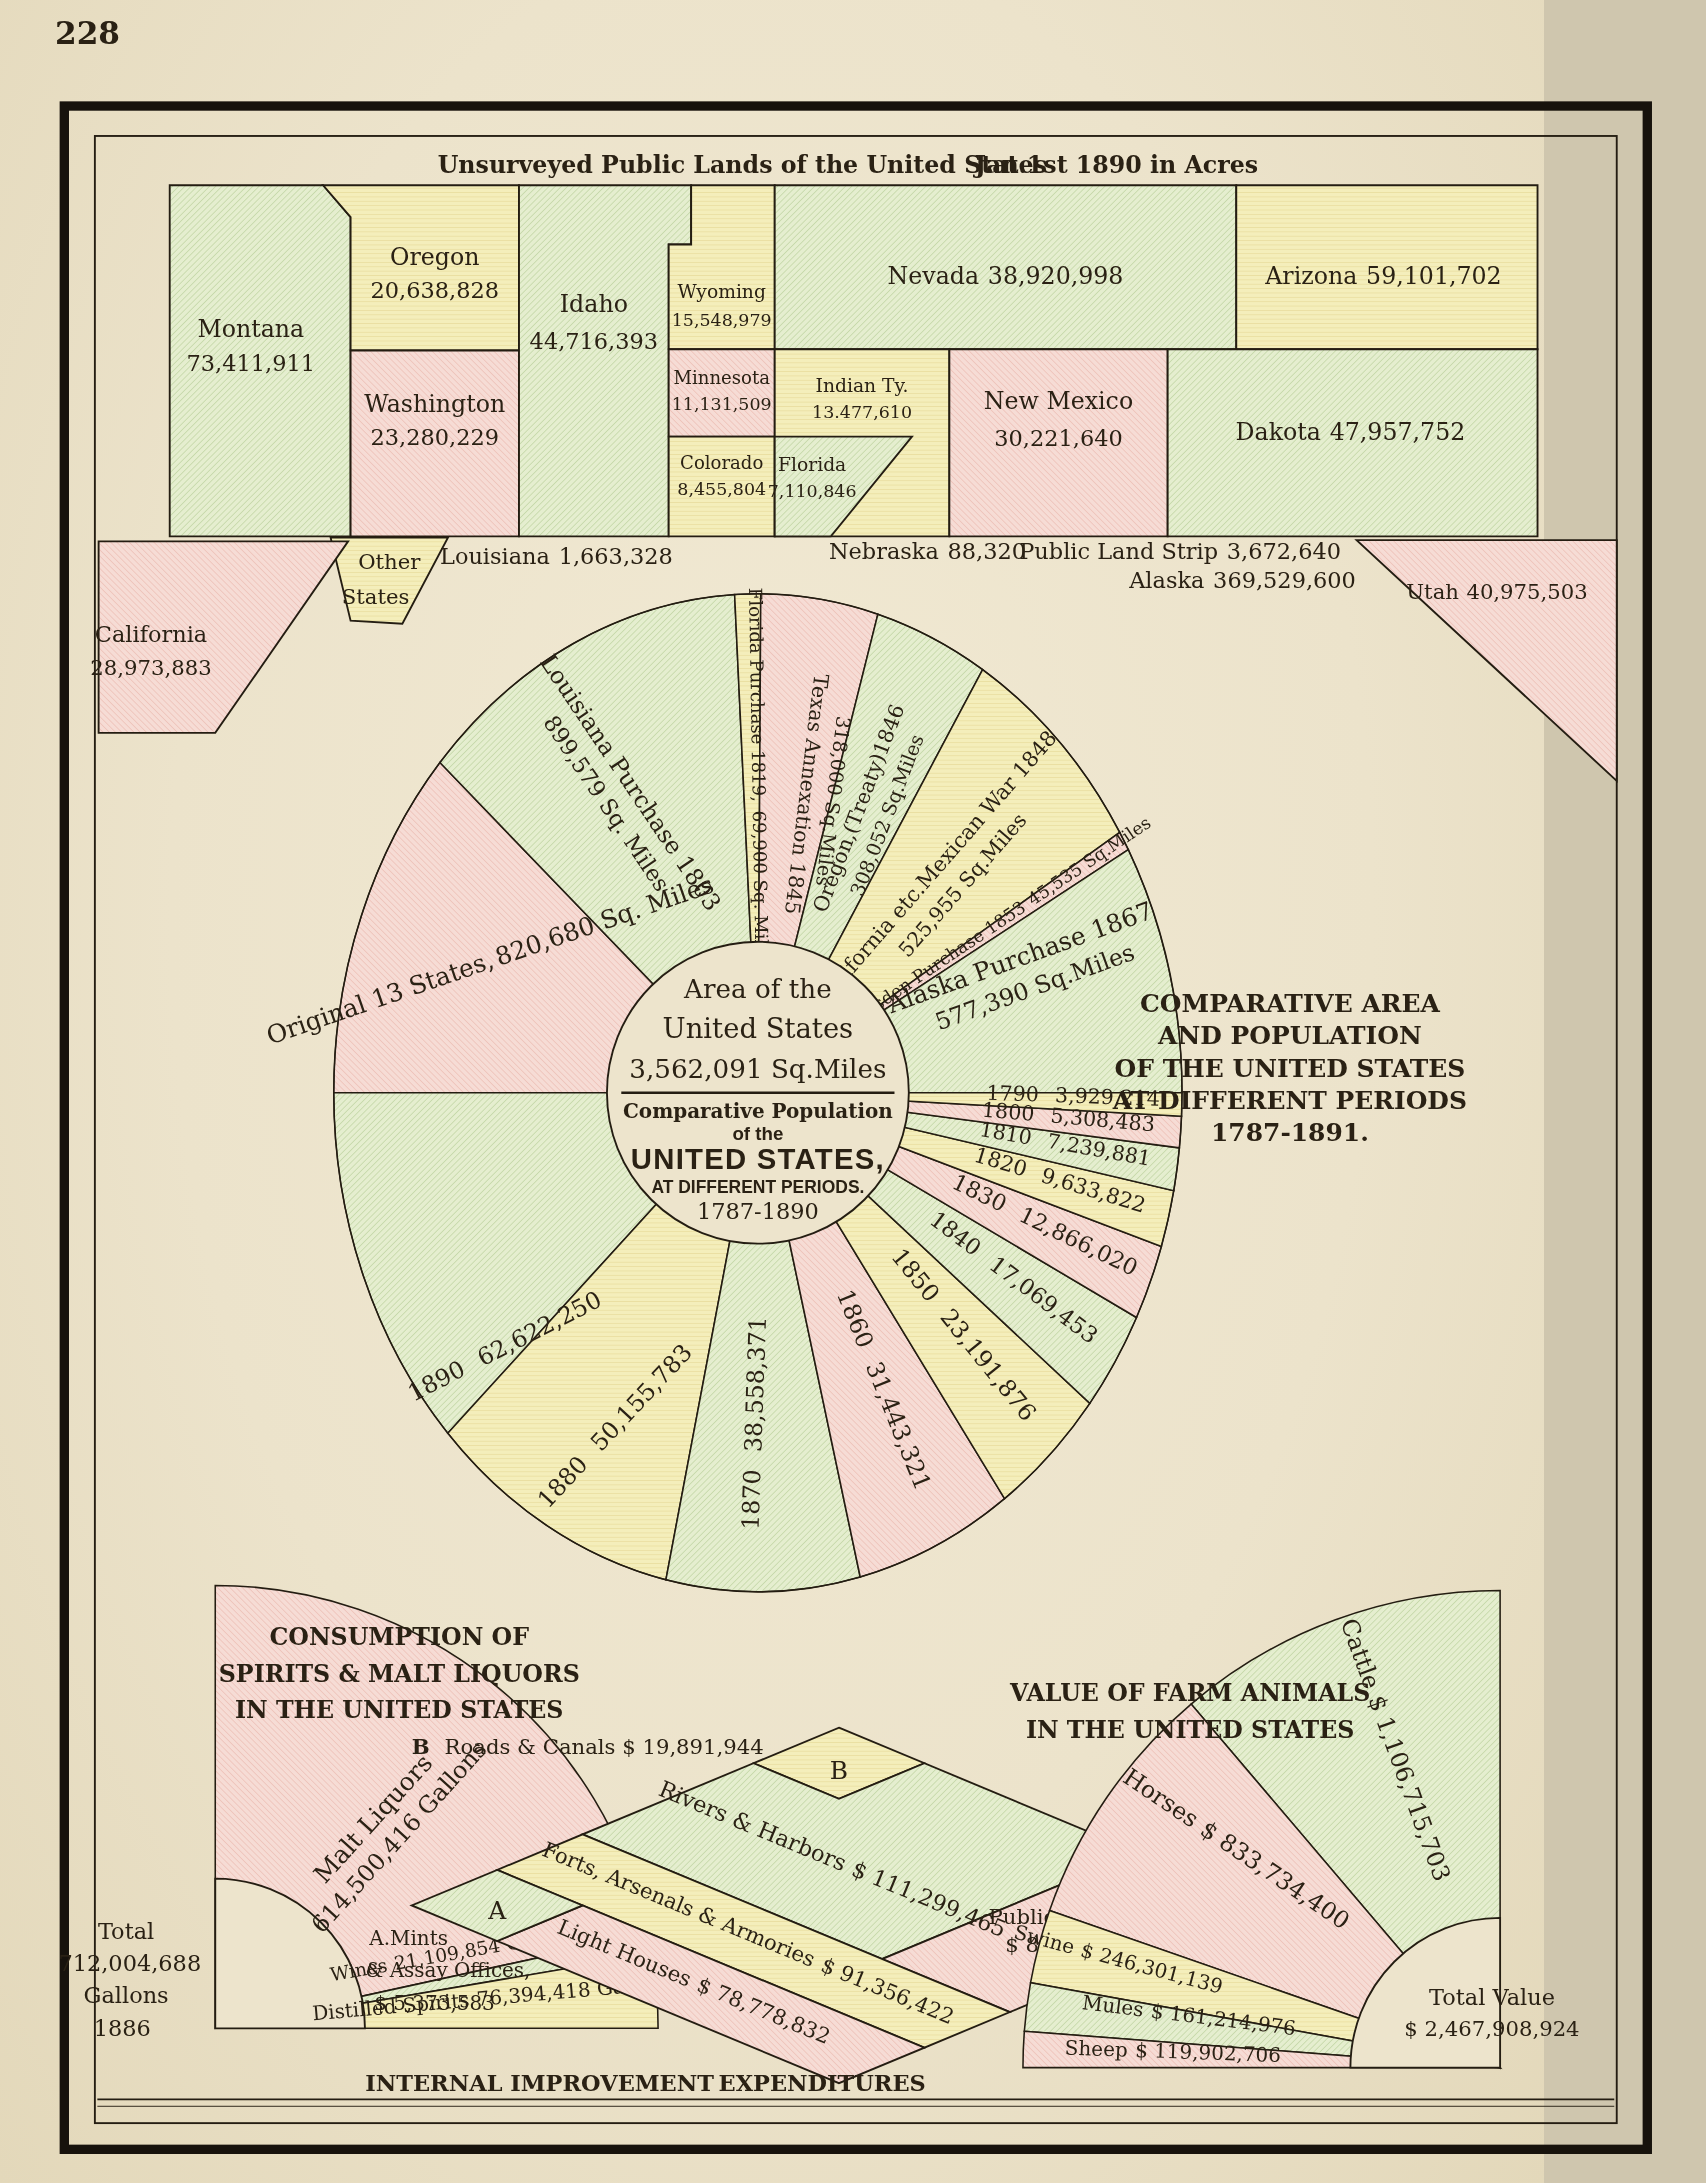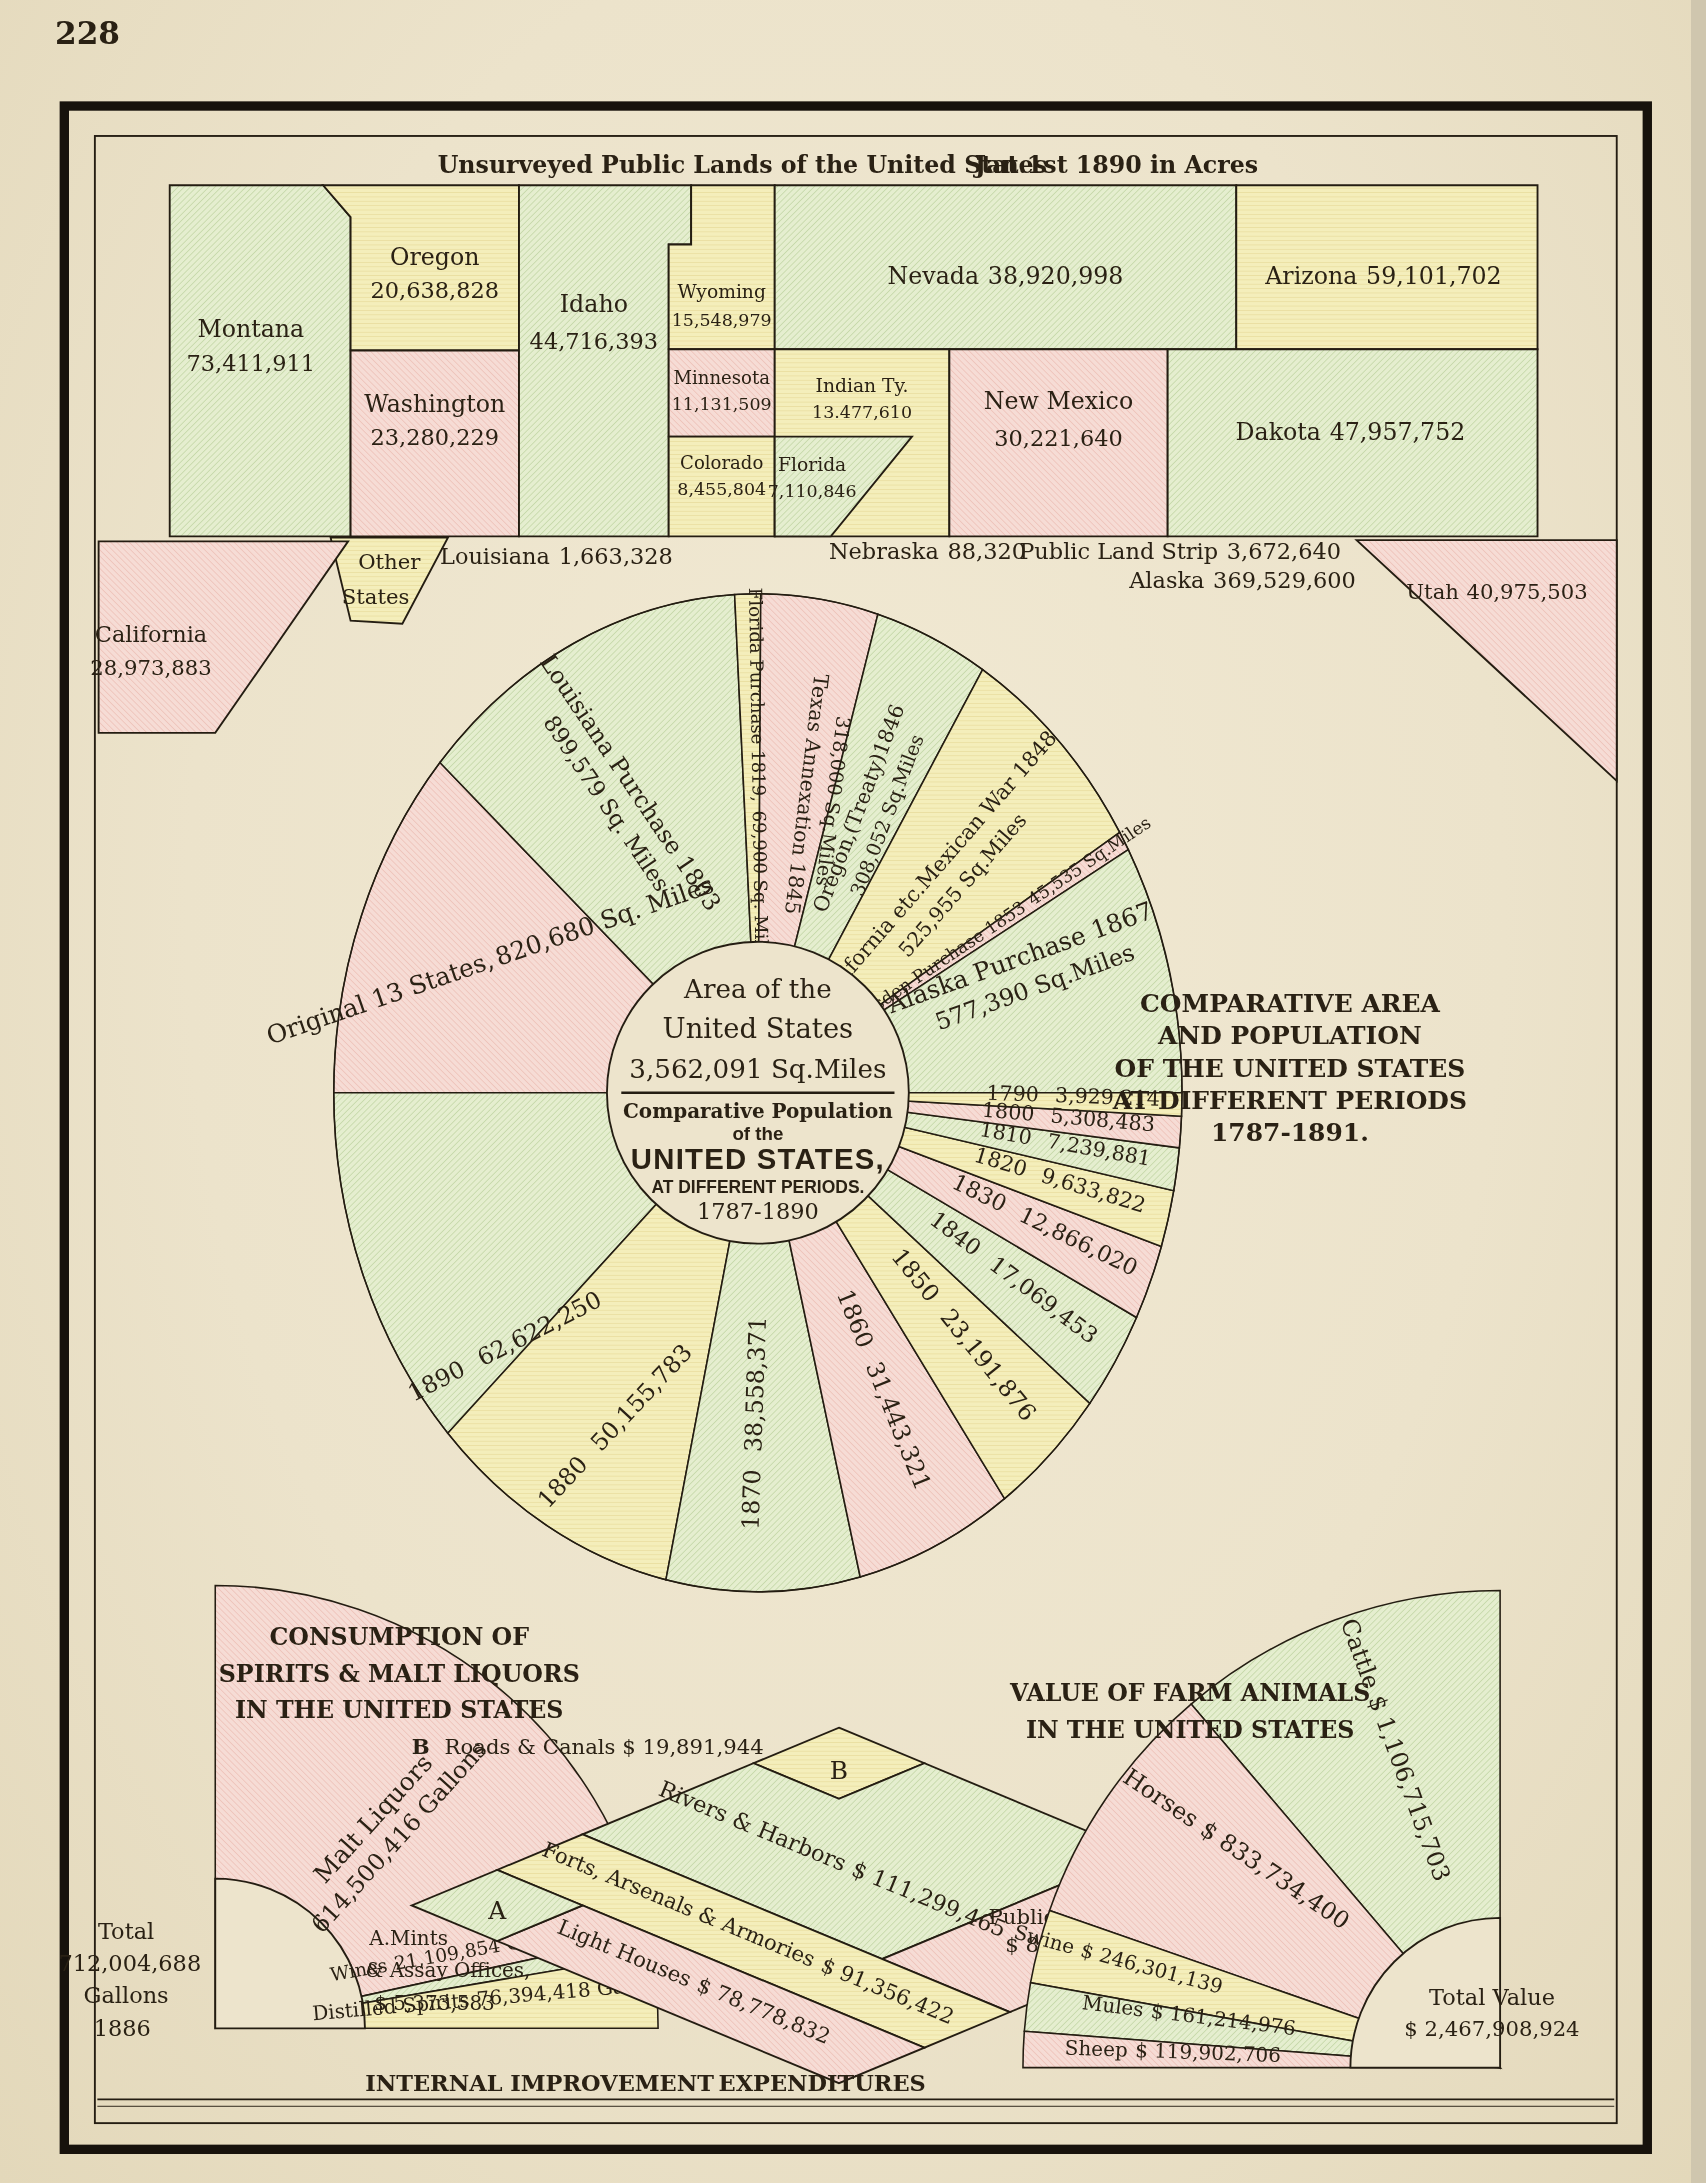--- a/index.html
+++ b/index.html
@@ -1,17 +1,17 @@
 <!DOCTYPE html>
 <html style="font-size:10px"><head>
 <meta charset="utf-8">
 <style>
   html,body{margin:0;padding:0}
   body{background:#cfc6ae;font-family:"DejaVu Serif",serif}
-  #page{width:1691px;height:2183px;position:relative;
+  #page{width:1544px;height:2183px;position:relative;
         background:radial-gradient(ellipse at 50% 42%,#f1e9d3 0%,#ece3cb 55%,#e3d8ba 100%);}
   svg{display:block}
   text{fill:#2a2114}
   .wedge{stroke:#241d12;stroke-width:2.5}
   .blk{stroke:#241d12;stroke-width:3}
   .thin{stroke:#241d12;stroke-width:2}
   .nofill{fill:none}
 </style>
 </head>
 <body>

